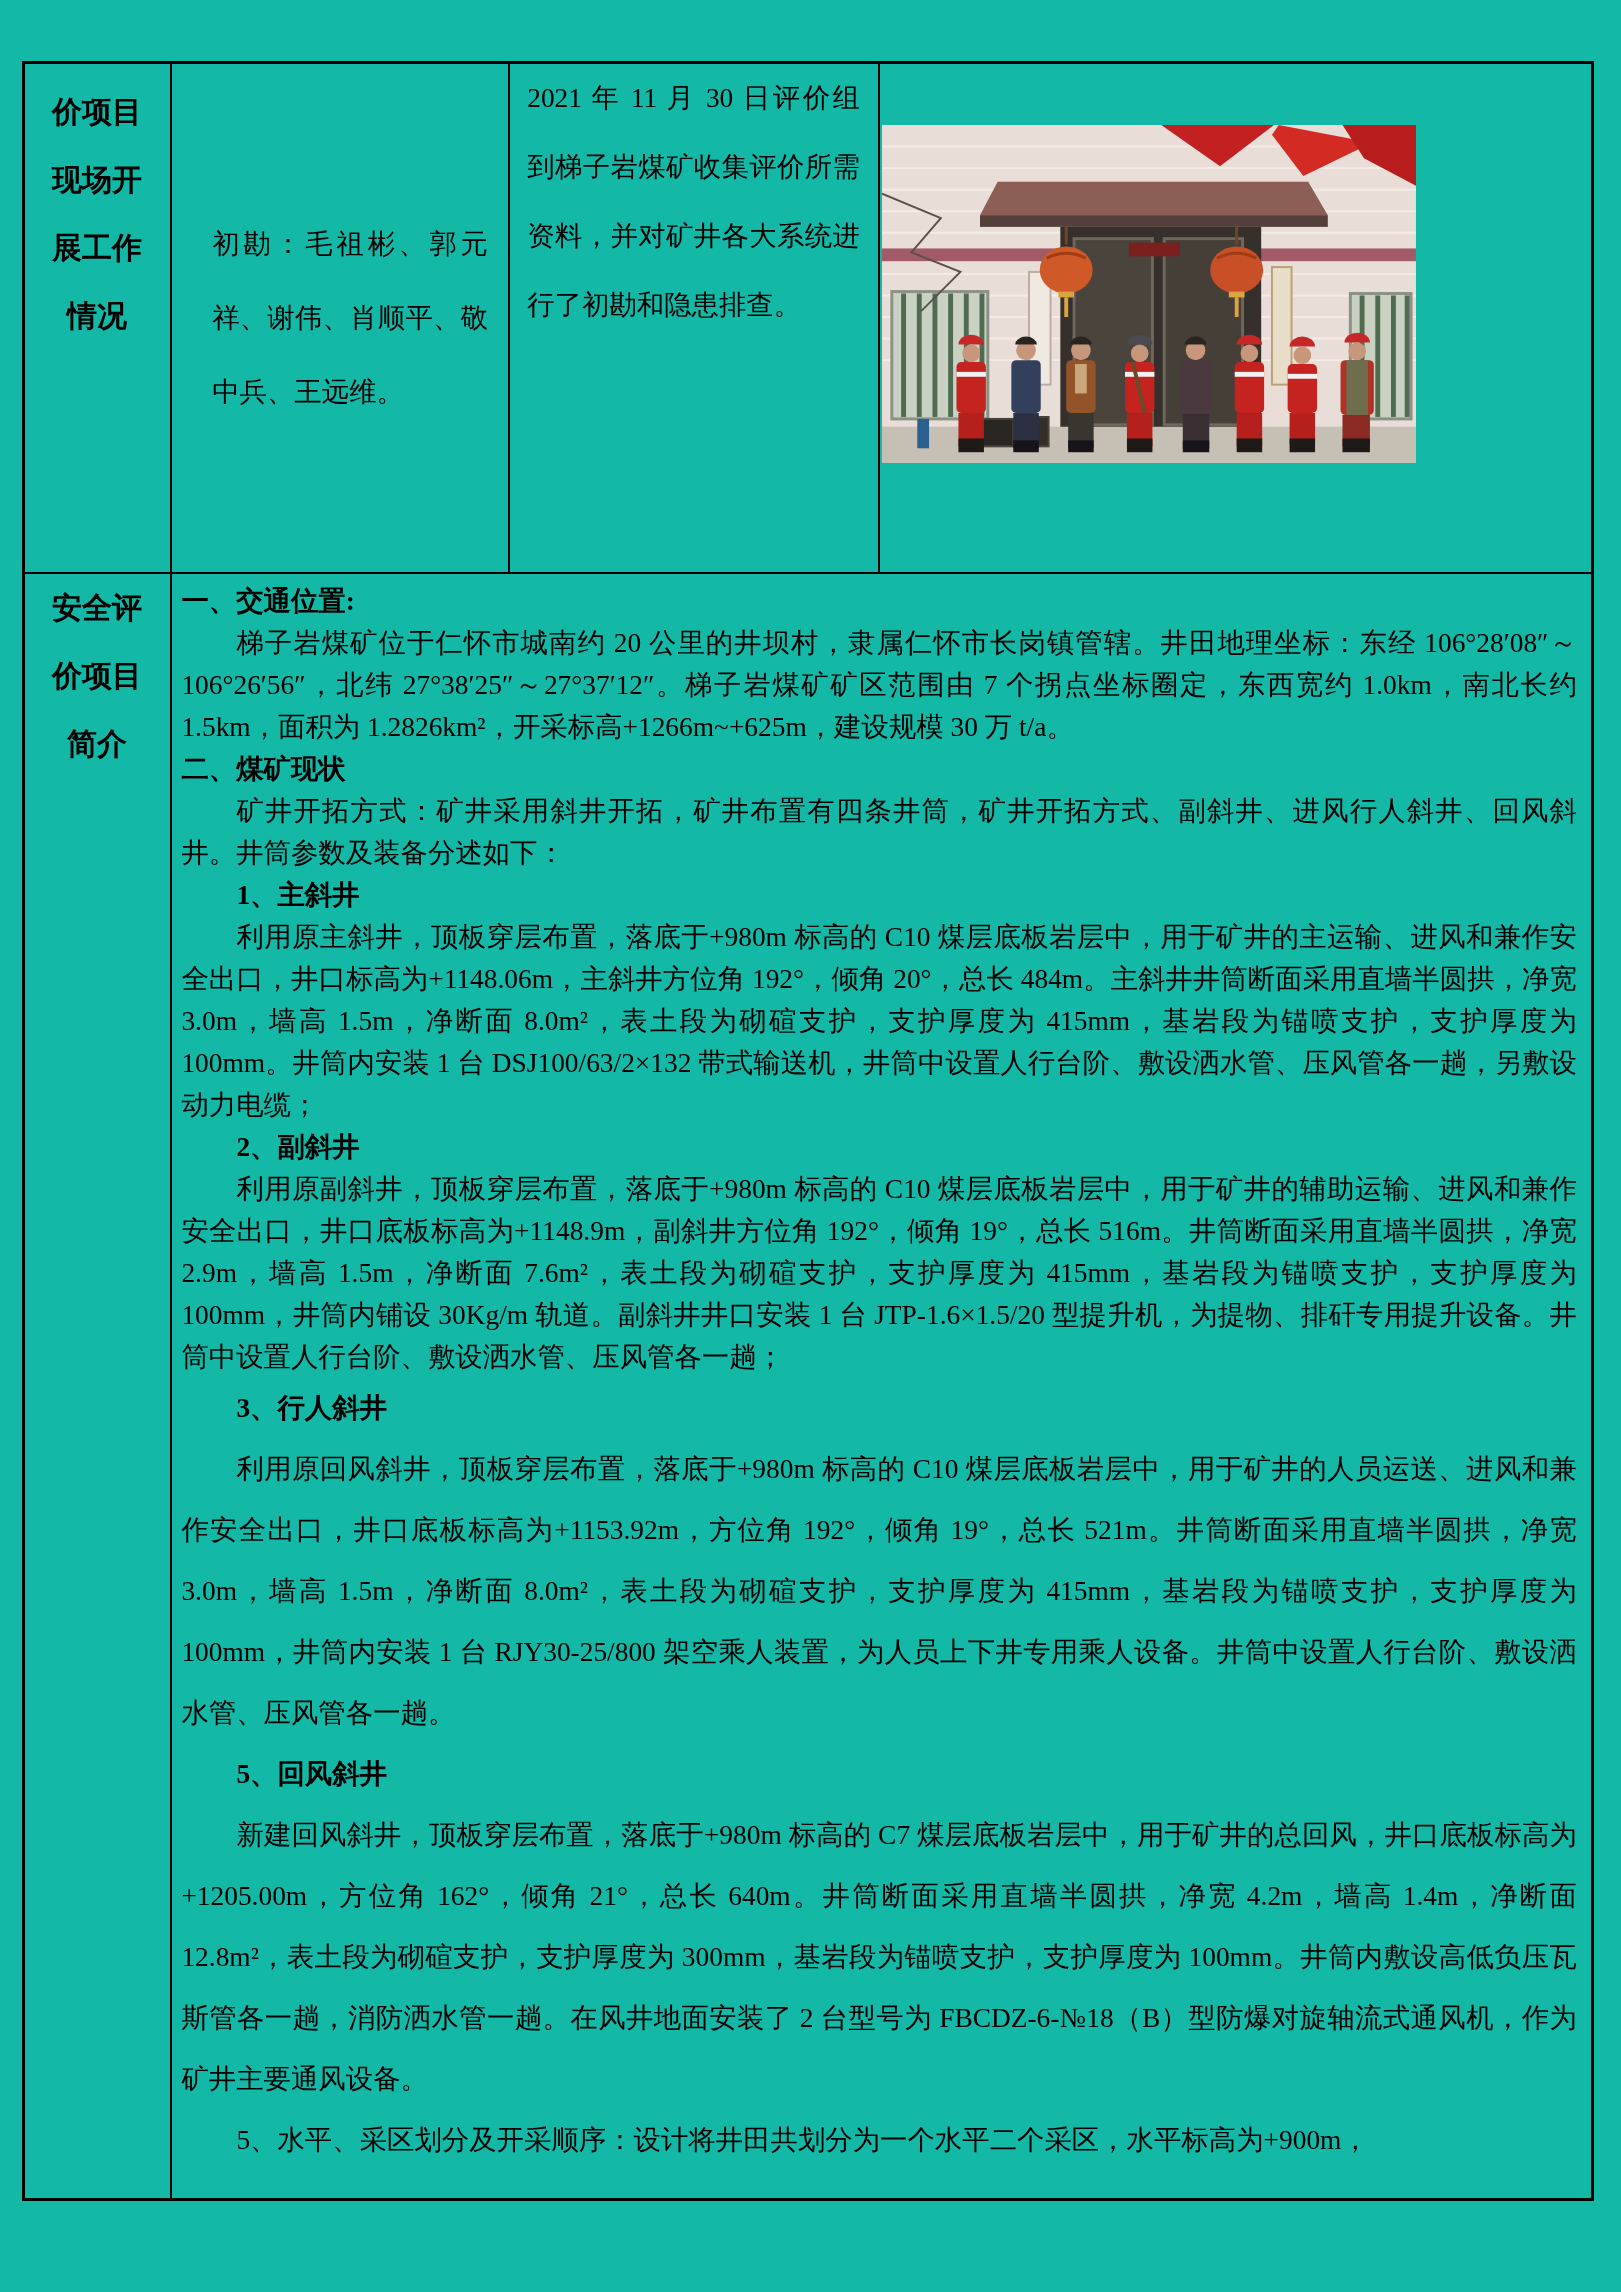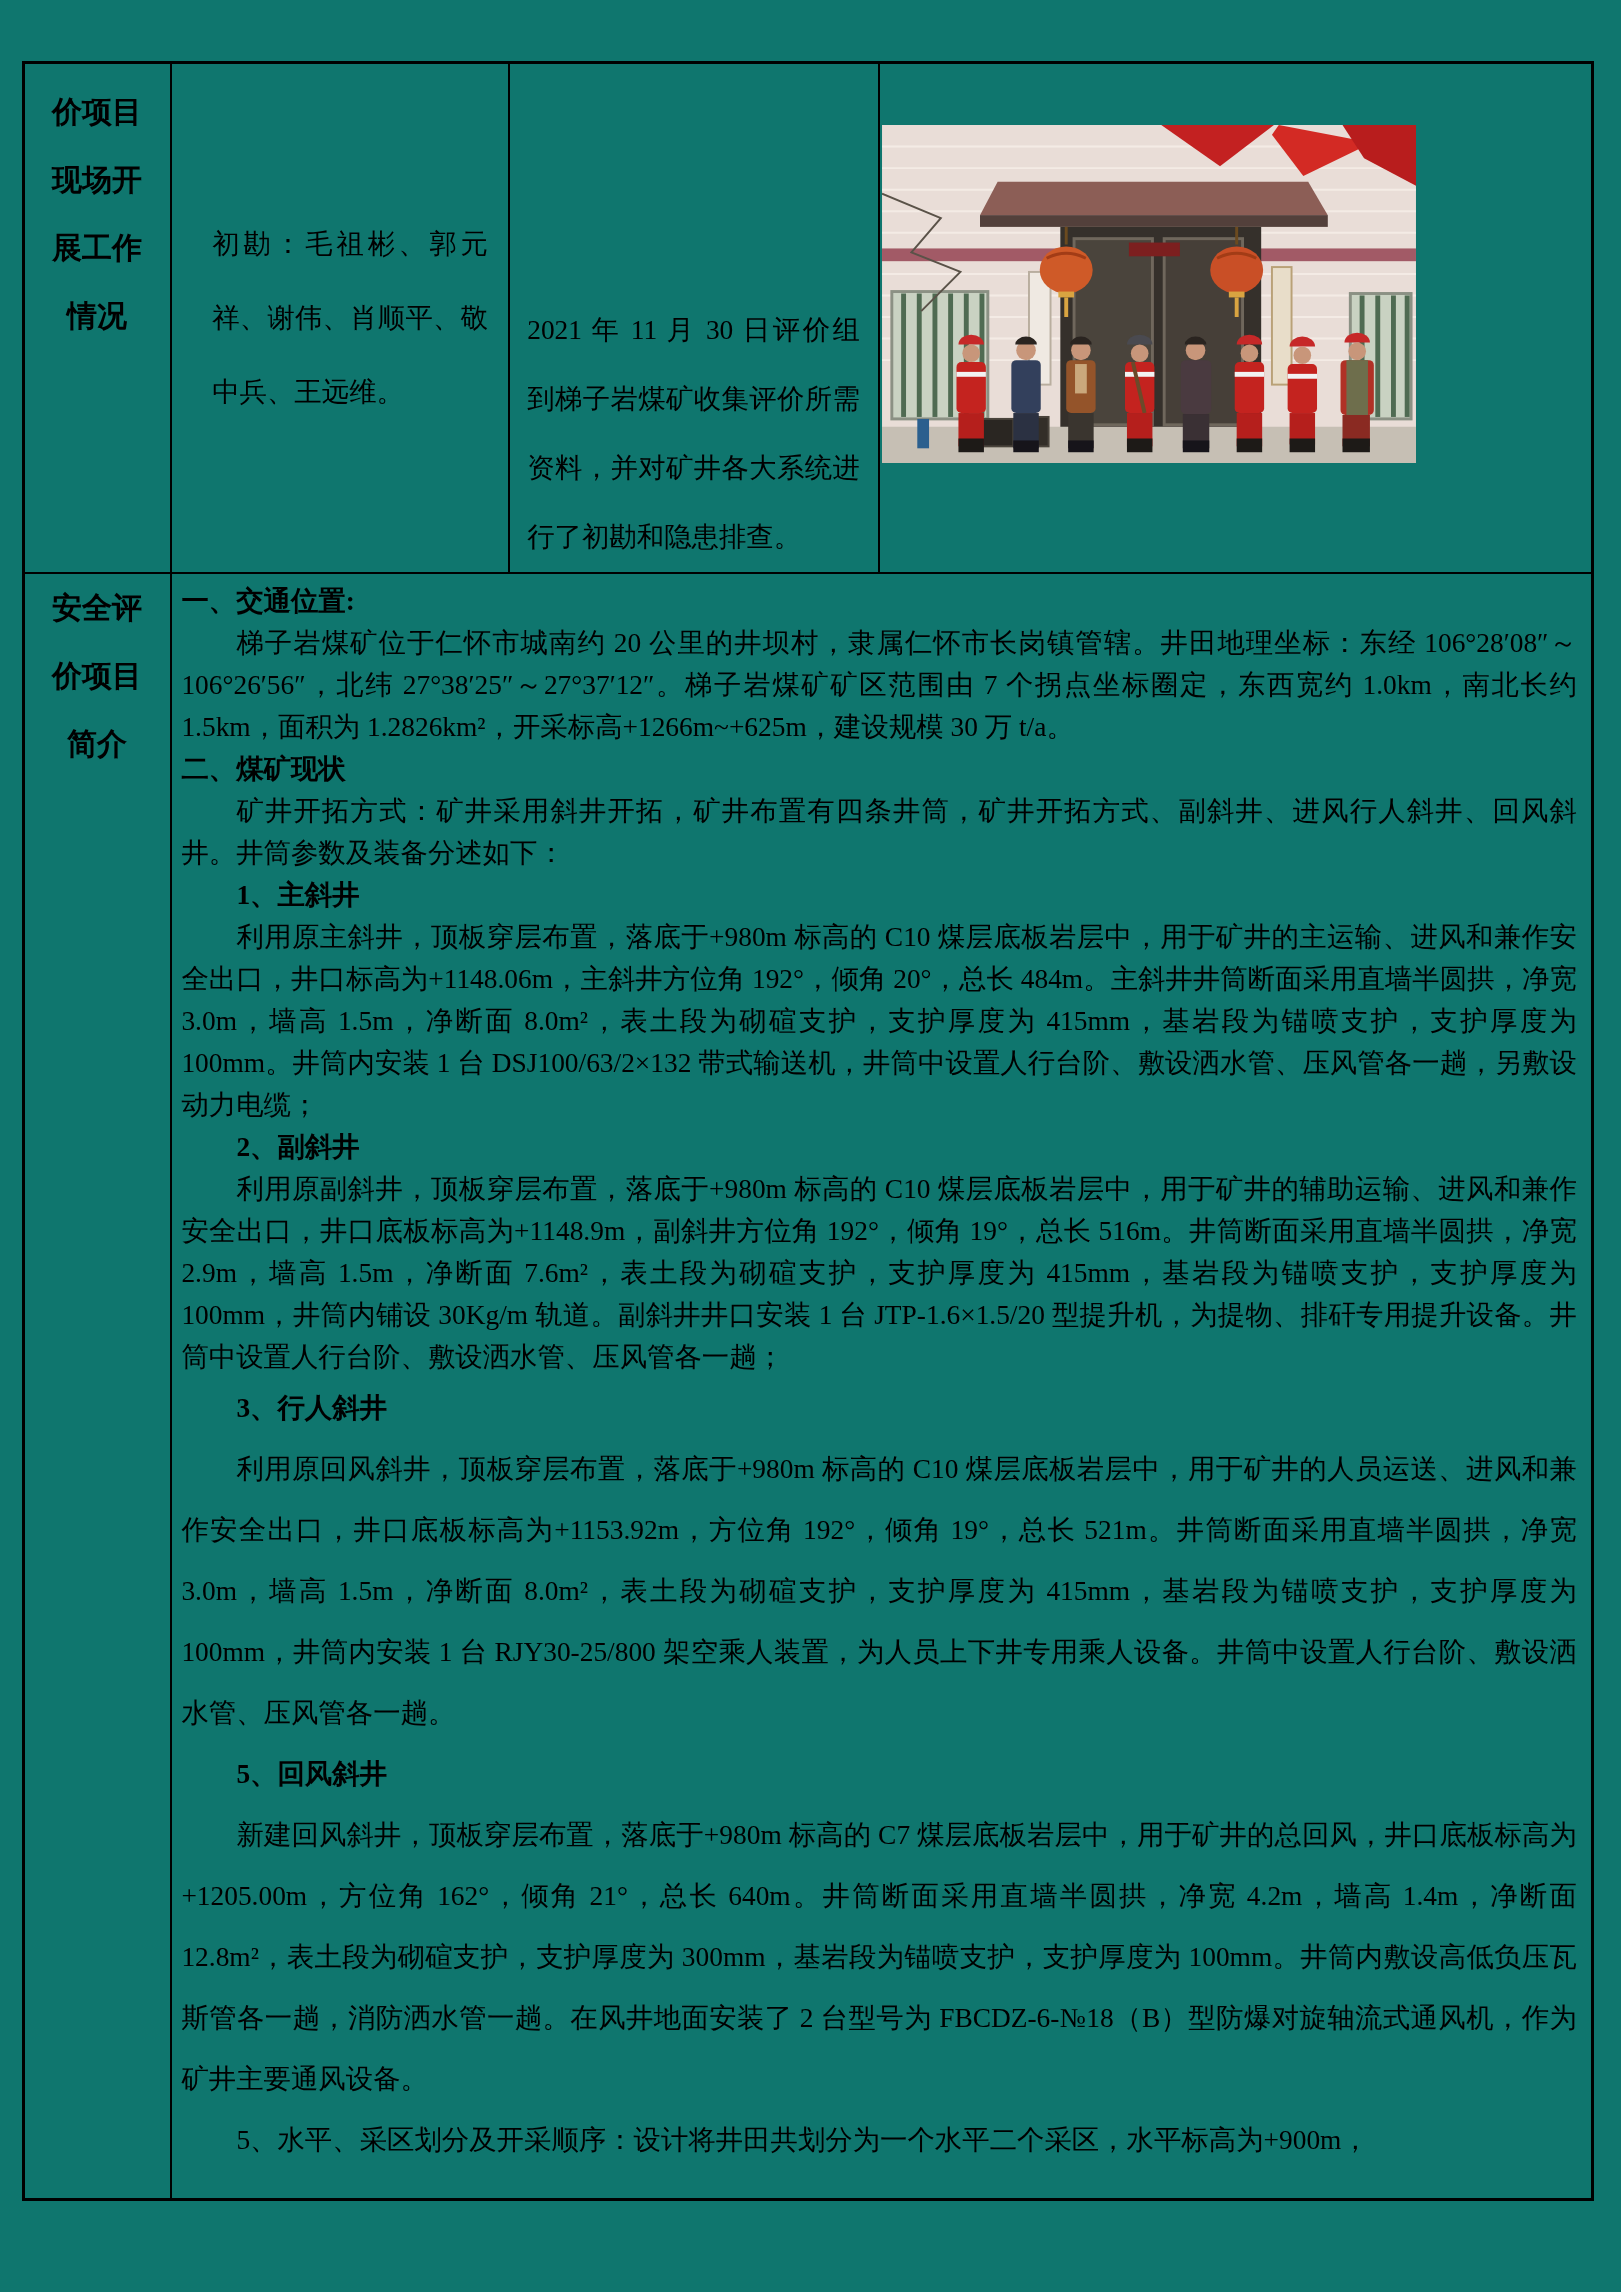--- a/index.html
+++ b/index.html
@@ -1,19 +1,19 @@
 <!DOCTYPE html>
 <html><head>
 <meta charset="utf-8">
 <style>
   html,body{margin:0;padding:0;background:#ffffff;}
   .page{
     position:relative;
     width:1621px;height:2293px;
-    background:#0f766e;
+    background:#14b8a6;
     font-family:"Liberation Serif","DejaVu Serif",serif;
     color:#000;
     overflow:hidden;
   }
   .doc-table{
     position:absolute;left:21.6px;top:61px;
     width:1572px;height:2140px;
     border:3.9px solid #000;
     box-sizing:border-box;
     display:flex;flex-direction:column;
@@ -41,21 +41,21 @@
   .label-top{padding-top:13.7px;}
   .label-mid{}
   .team-cell{
     display:flex;align-items:center;
     padding:0 19.6px;
     font-size:27.4px;line-height:74px;
     text-align:justify;
     margin-left:21px;
   }
   .note-cell{
-    display:flex;align-items:flex-end;
+    display:flex;align-items:flex-start;
     padding:0 17.6px;
     font-size:27.4px;line-height:69px;
     text-align:justify;
   }
   .photo-cell{
     padding:61px 0 0 2px;
   }
   .photo-frame{display:block;}
   .body-cell{
     padding:5.9px 13.7px 0 9.8px;

